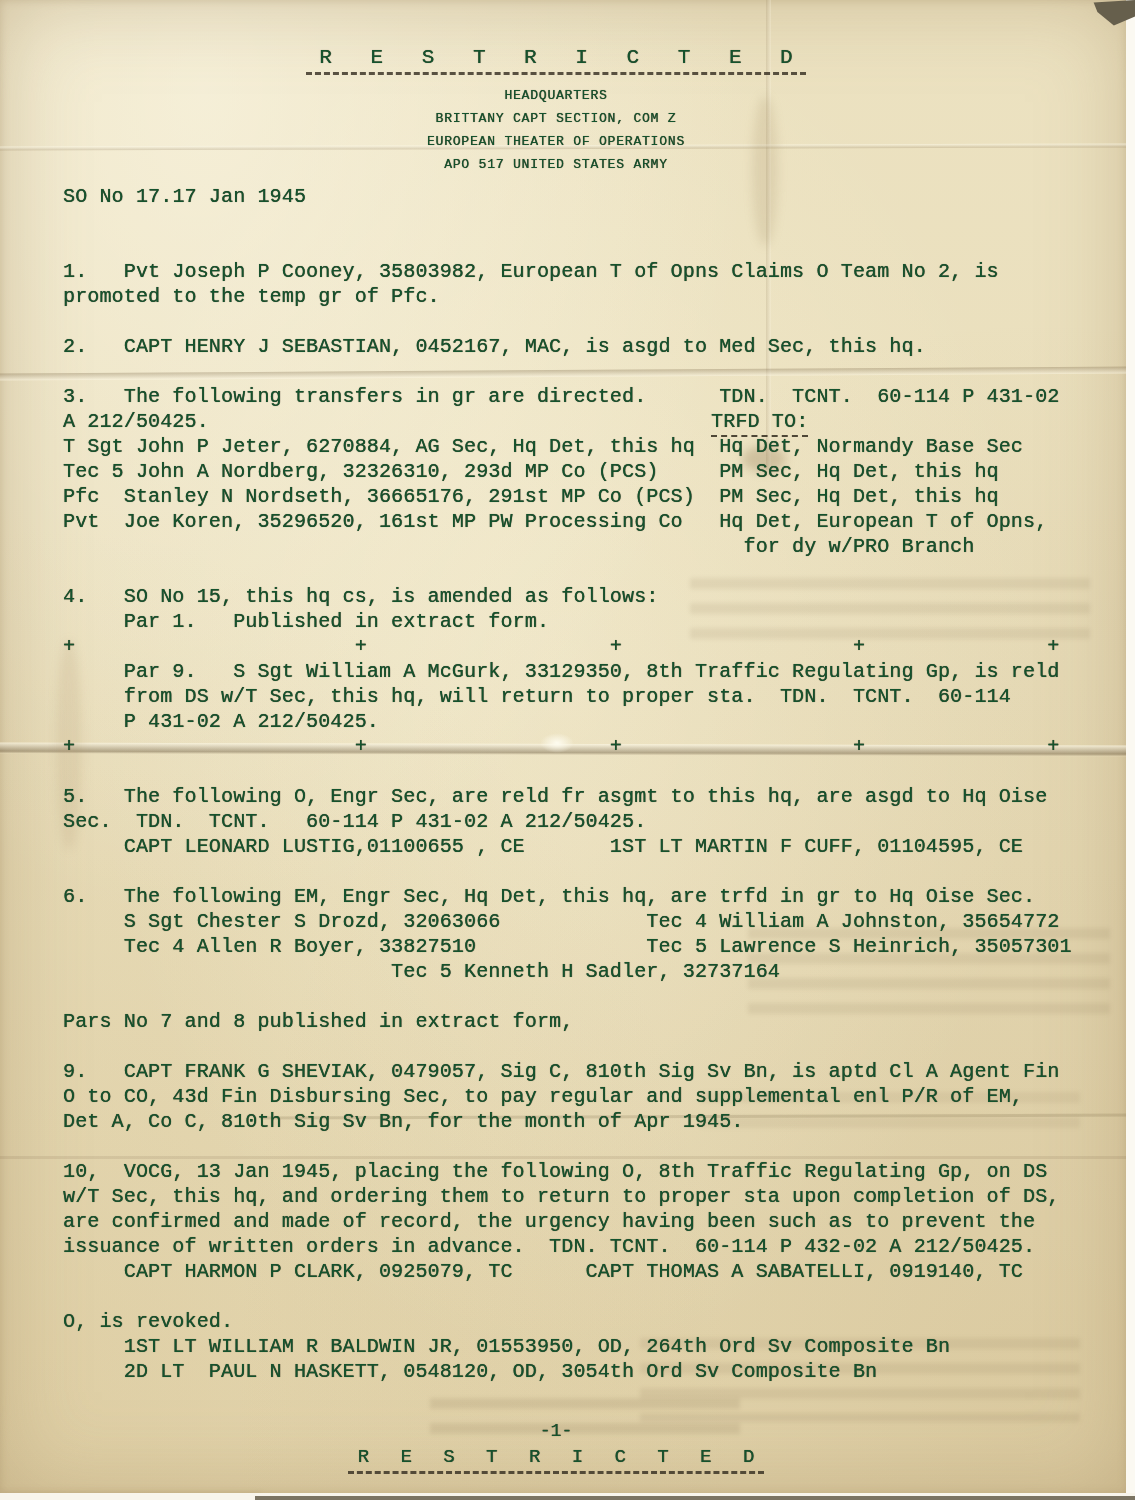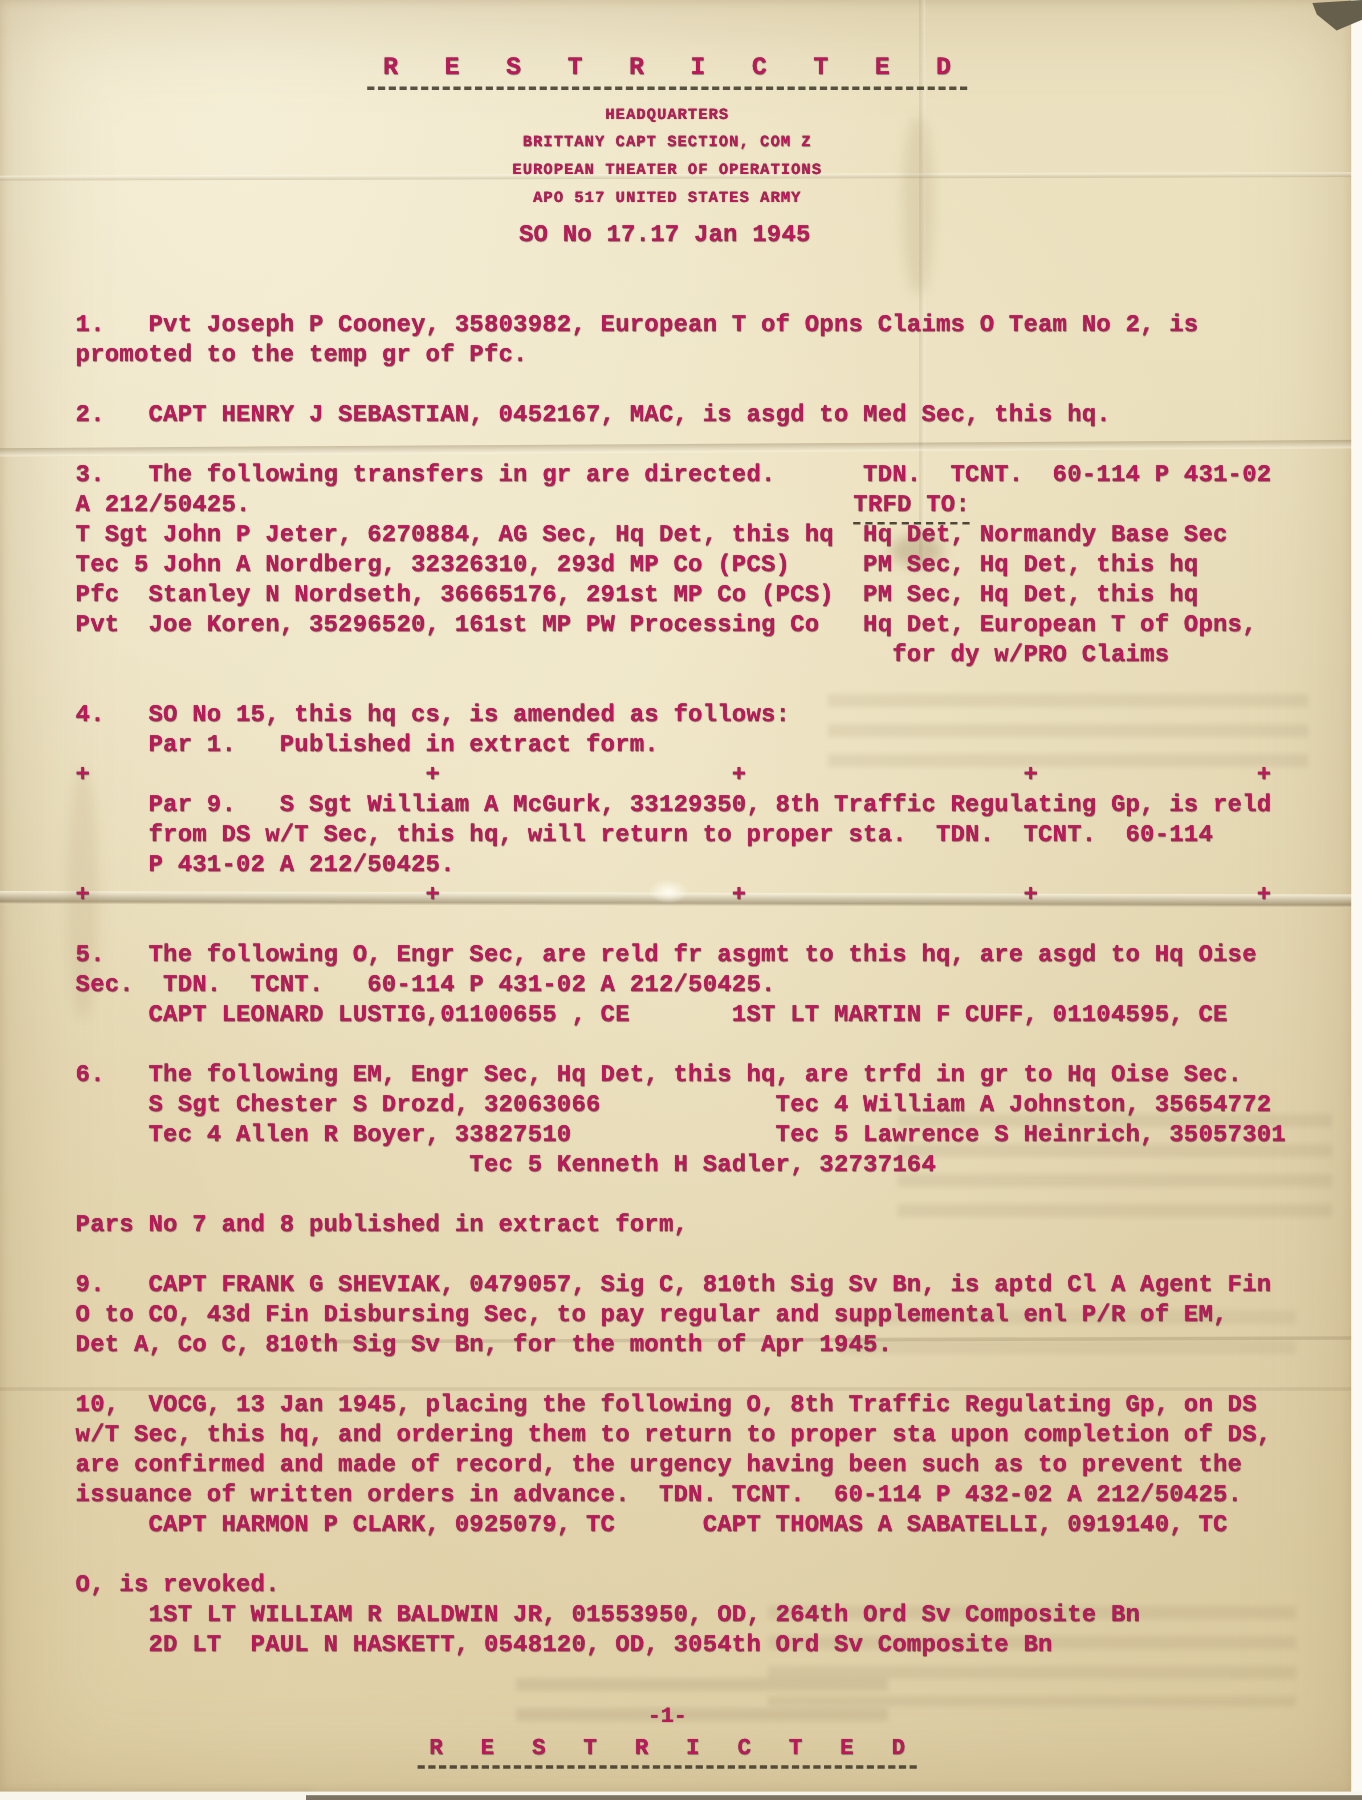--- a/index.html
+++ b/index.html
@@ -11,30 +11,30 @@
   #paper{
     position:absolute;left:0;top:0;width:1127px;height:1494px;
     background:
       radial-gradient(ellipse at 18% 6%, rgba(255,252,238,.50), transparent 42%),
       radial-gradient(ellipse at 50% 45%, rgba(255,250,228,.30), transparent 60%),
       radial-gradient(ellipse at 92% 95%, rgba(176,146,92,.22), transparent 55%),
       radial-gradient(ellipse at 4% 96%, rgba(190,162,108,.20), transparent 45%),
       linear-gradient(180deg,#ece2c1 0%, #e9debb 45%, #e6d9b2 100%);
     box-shadow: inset 0 0 85px rgba(158,132,86,.38), inset 0 0 10px rgba(140,116,76,.28);
   }
-  .ink{color:#be185d;font-weight:700;text-shadow:0 0 .7px rgba(56,49,34,.85),.4px .4px .6px rgba(56,49,34,.45);}
+  .ink{color:#14532d;font-weight:400;text-shadow:0 0 .7px rgba(56,49,34,.85),.4px .4px .6px rgba(56,49,34,.45);}
   
   #hdr{position:absolute;left:0;top:46px;width:1112px;text-align:center;}
   #title{font-size:21px;letter-spacing:13px;display:inline-block;
          border-bottom:3px dashed rgba(50,43,30,.8);padding:0 0 3px 13px;margin-bottom:9px;}
   .hline{font-size:13px;line-height:23px;letter-spacing:.8px;}
   
   #body{position:absolute;left:63px;top:184px;width:982px;font-size:20px;}
   .line{height:25px;line-height:25px;white-space:pre;position:relative;letter-spacing:.15px;}
-  .between{display:flex;justify-content:center;}
+  .between{display:flex;justify-content:flex-start;}
   .u-seg{position:absolute;left:54ch;top:0;border-bottom:2.5px dashed rgba(50,43,30,.85);padding-bottom:1px;}
   
   #ftr{position:absolute;left:0;top:1420px;width:1112px;text-align:center;}
   #pageno{font-size:18px;line-height:22px;}
   #ftr-class{font-size:19px;letter-spacing:10px;display:inline-block;
              border-bottom:3px dashed rgba(50,43,30,.8);padding:0 0 3px 10px;margin-top:4px;}
   
   .crease{position:absolute;pointer-events:none;}
   #cr1{left:0;top:145px;width:1135px;height:4px;
        background:linear-gradient(rgba(255,252,236,.55),rgba(118,96,62,.22));transform:rotate(-.15deg);}
@@ -107,21 +107,21 @@
     <div class="line">promoted to the temp gr of Pfc.</div>
     <div class="line"> </div>
     <div class="line">2.   CAPT HENRY J SEBASTIAN, 0452167, MAC, is asgd to Med Sec, this hq.</div>
     <div class="line"> </div>
     <div class="line">3.   The following transfers in gr are directed.      TDN.  TCNT.  60-114 P 431-02</div>
     <div class="line"><span>A 212/50425.</span><span class="u-seg">TRFD TO:</span></div>
     <div class="line">T Sgt John P Jeter, 6270884, AG Sec, Hq Det, this hq  Hq Det, Normandy Base Sec</div>
     <div class="line">Tec 5 John A Nordberg, 32326310, 293d MP Co (PCS)     PM Sec, Hq Det, this hq</div>
     <div class="line">Pfc  Stanley N Nordseth, 36665176, 291st MP Co (PCS)  PM Sec, Hq Det, this hq</div>
     <div class="line">Pvt  Joe Koren, 35296520, 161st MP PW Processing Co   Hq Det, European T of Opns,</div>
-    <div class="line">                                                        for dy w/PRO Claims</div>
+    <div class="line">                                                        for dy w/PRO Branch</div>
     <div class="line"> </div>
     <div class="line">4.   SO No 15, this hq cs, is amended as follows:</div>
     <div class="line">     Par 1.   Published in extract form.</div>
     <div class="line">+                       +                    +                   +               +</div>
     <div class="line">     Par 9.   S Sgt William A McGurk, 33129350, 8th Traffic Regulating Gp, is reld</div>
     <div class="line">     from DS w/T Sec, this hq, will return to proper sta.  TDN.  TCNT.  60-114</div>
     <div class="line">     P 431-02 A 212/50425.</div>
     <div class="line">+                       +                    +                   +               +</div>
     <div class="line"> </div>
     <div class="line">5.   The following O, Engr Sec, are reld fr asgmt to this hq, are asgd to Hq Oise</div>

